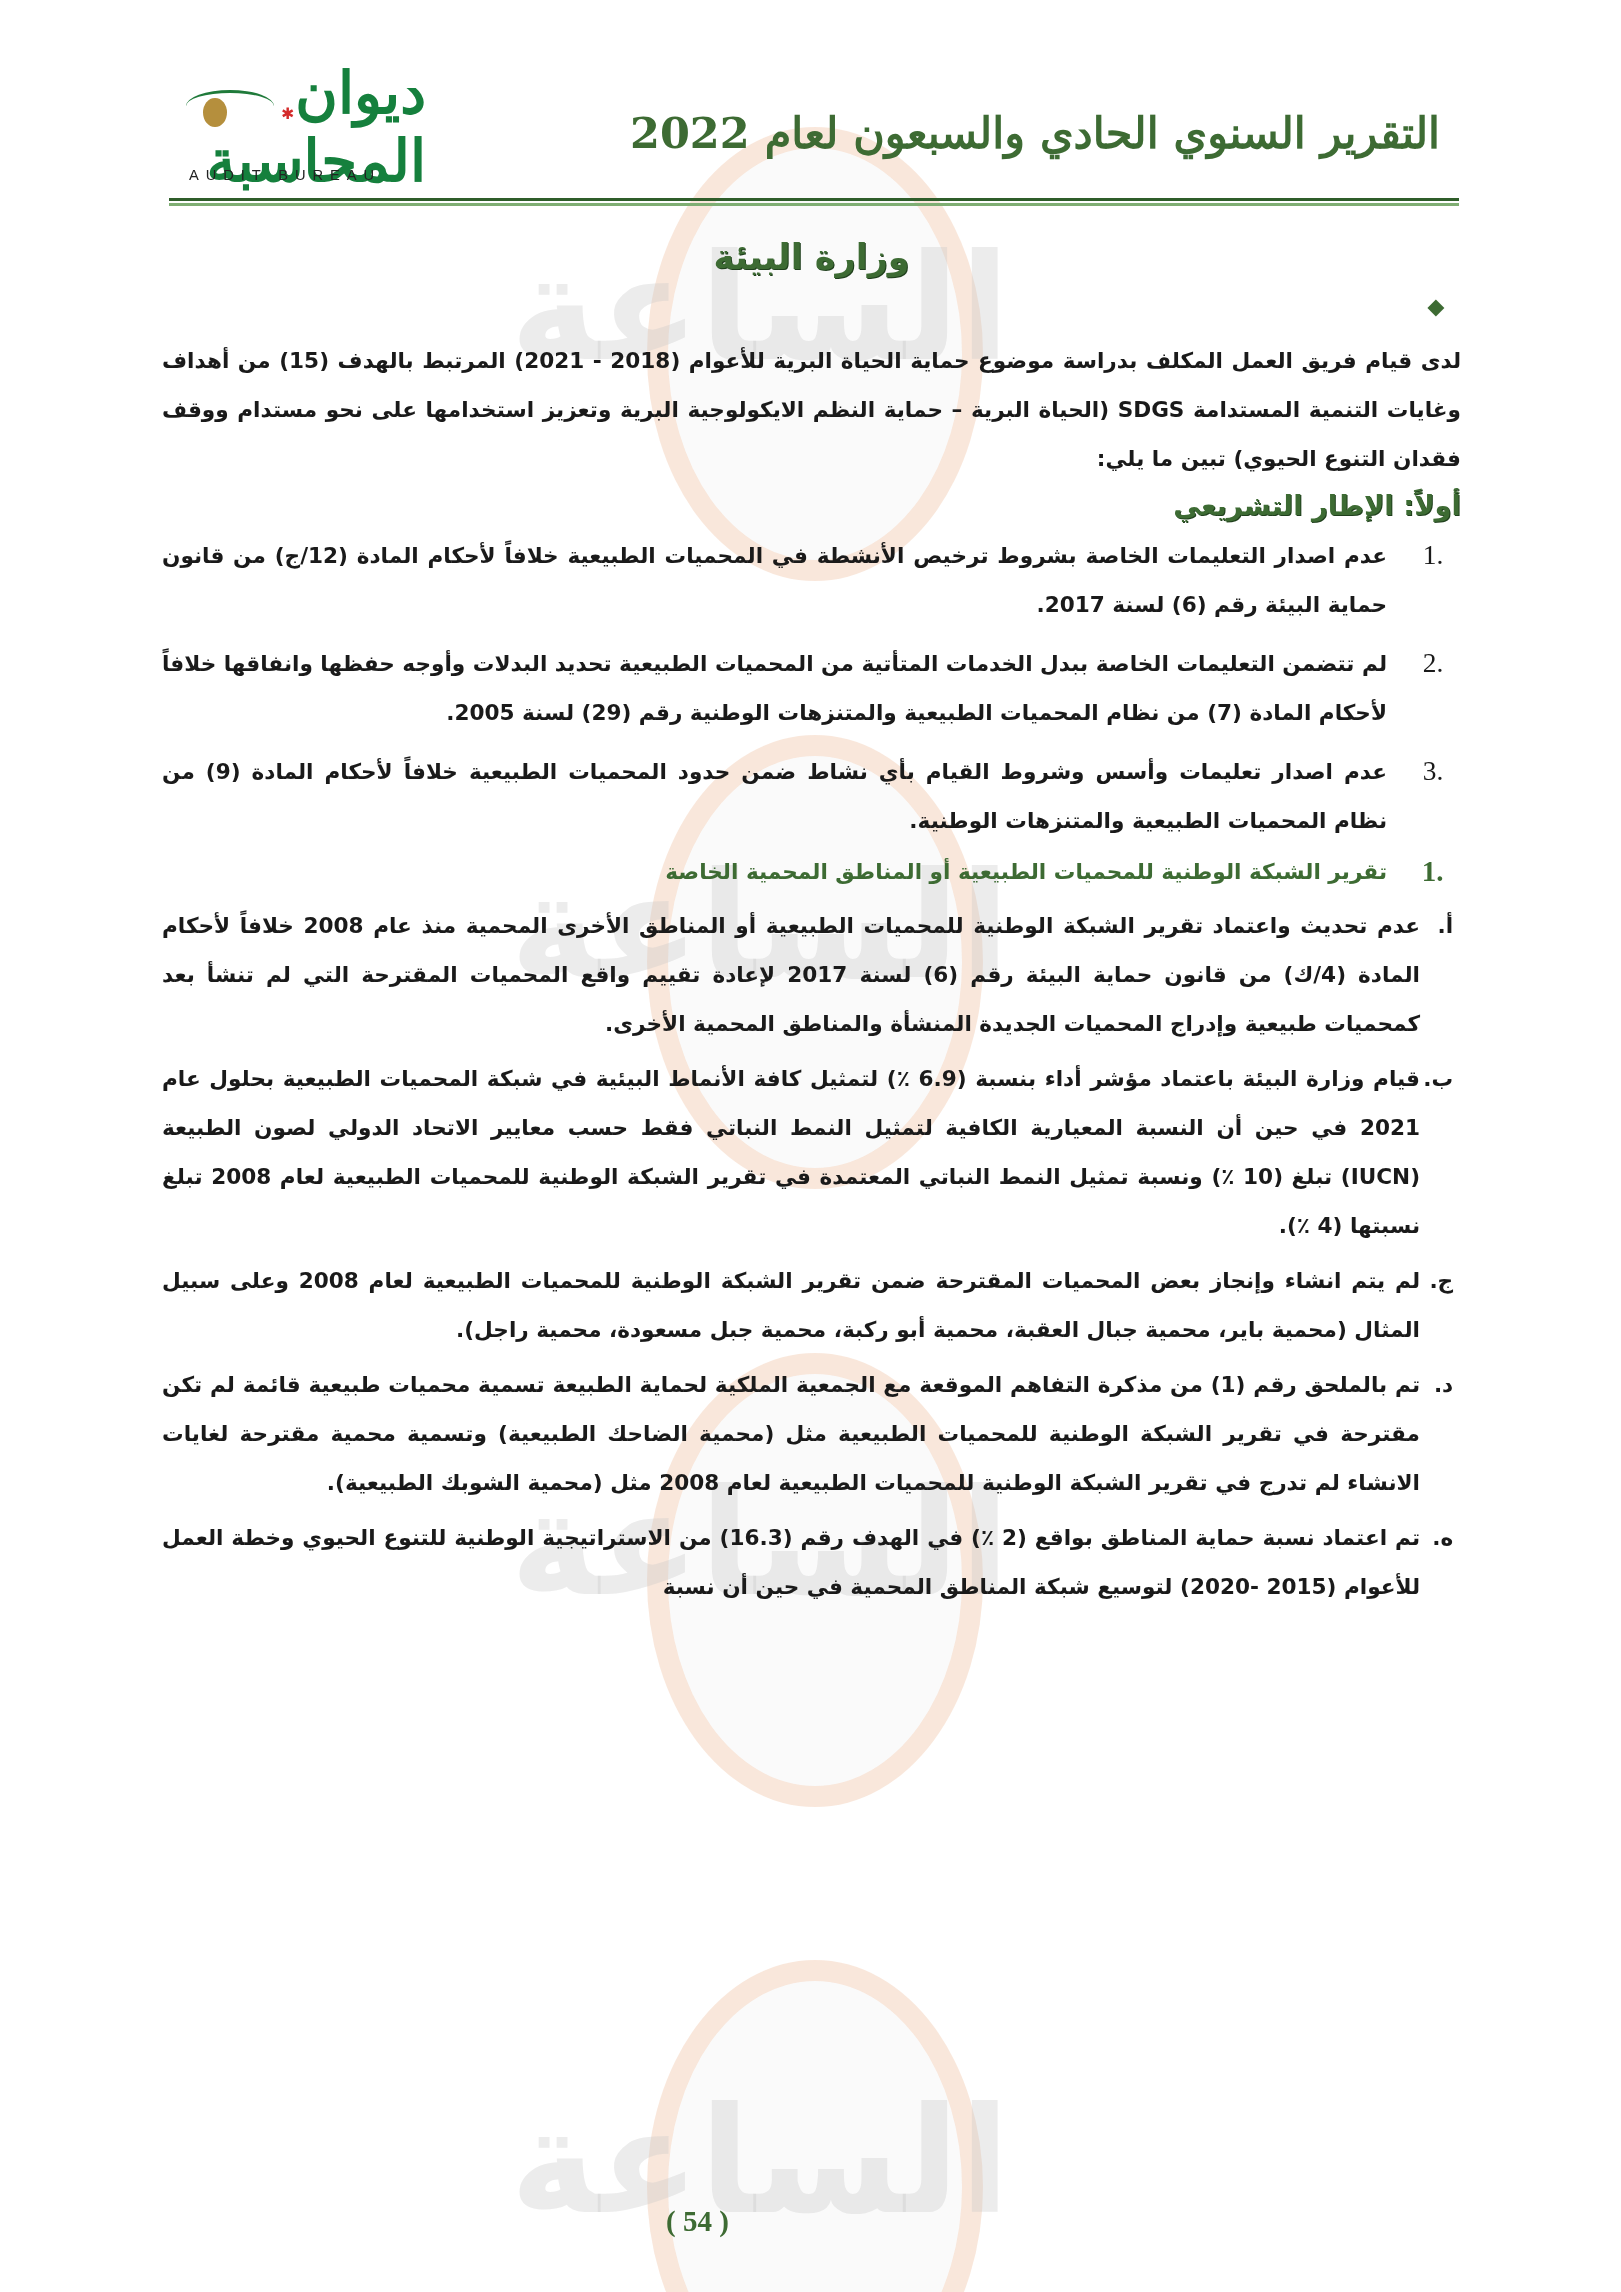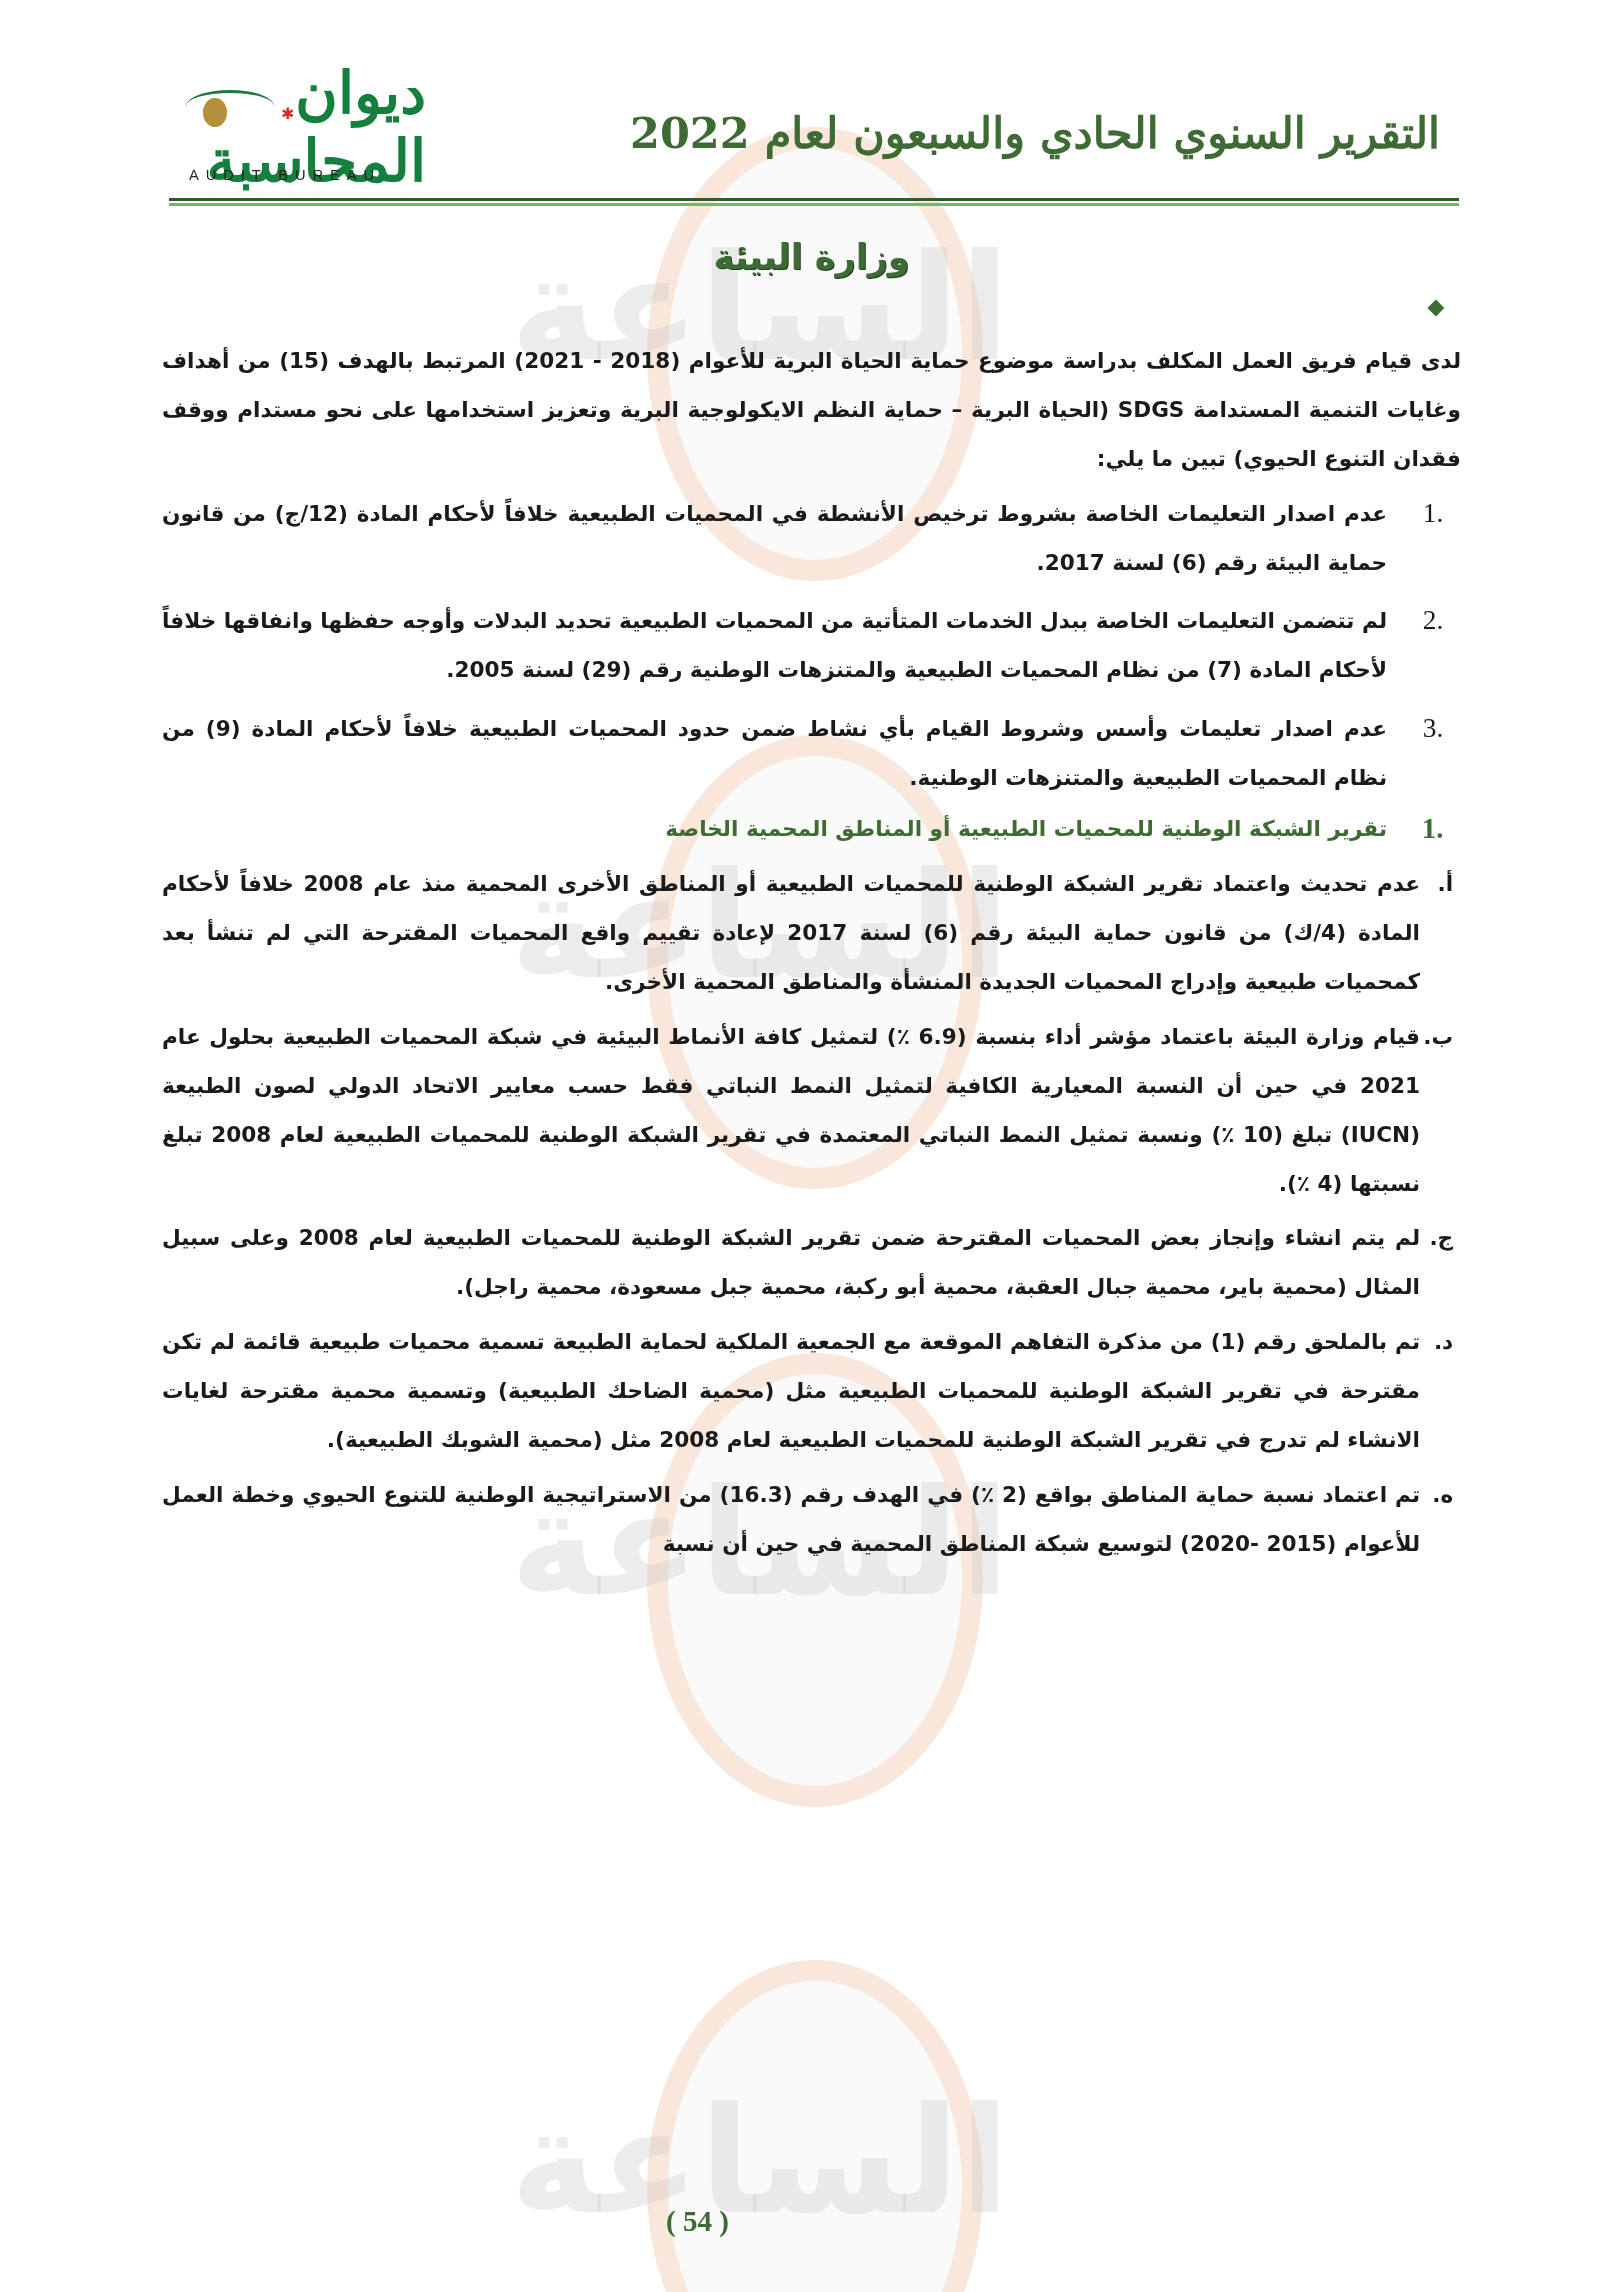--- a/index.html
+++ b/index.html
@@ -116,20 +116,21 @@
 
 <div class="content">
   <div class="ministry-title">وزارة البيئة</div>
 
   <div class="section-heading">
     <span class="diamond"></span>
   </div>
 
   <p class="para" style="margin-bottom:5.9px;">لدى قيام فريق العمل المكلف بدراسة موضوع حماية الحياة البرية للأعوام (2018 - 2021) المرتبط بالهدف (15) من أهداف وغايات التنمية المستدامة SDGS (الحياة البرية – حماية النظم الايكولوجية البرية وتعزيز استخدامها على نحو مستدام ووقف فقدان التنوع الحيوي) تبين ما يلي:</p>
 
+  <div class="sub-heading">أولاً: الإطار التشريعي</div>
 
   <ol class="list">
     <li class="list-item">
       <span class="list-num">.1</span>
       <p class="para list-body">عدم اصدار التعليمات الخاصة بشروط ترخيص الأنشطة في المحميات الطبيعية خلافاً لأحكام المادة (12/ج) من قانون حماية البيئة رقم (6) لسنة 2017.</p>
     </li>
     <li class="list-item">
       <span class="list-num">.2</span>
       <p class="para list-body">لم تتضمن التعليمات الخاصة ببدل الخدمات المتأتية من المحميات الطبيعية تحديد البدلات وأوجه حفظها وانفاقها خلافاً لأحكام المادة (7) من نظام المحميات الطبيعية والمتنزهات الوطنية رقم (29) لسنة 2005.</p>
     </li>

